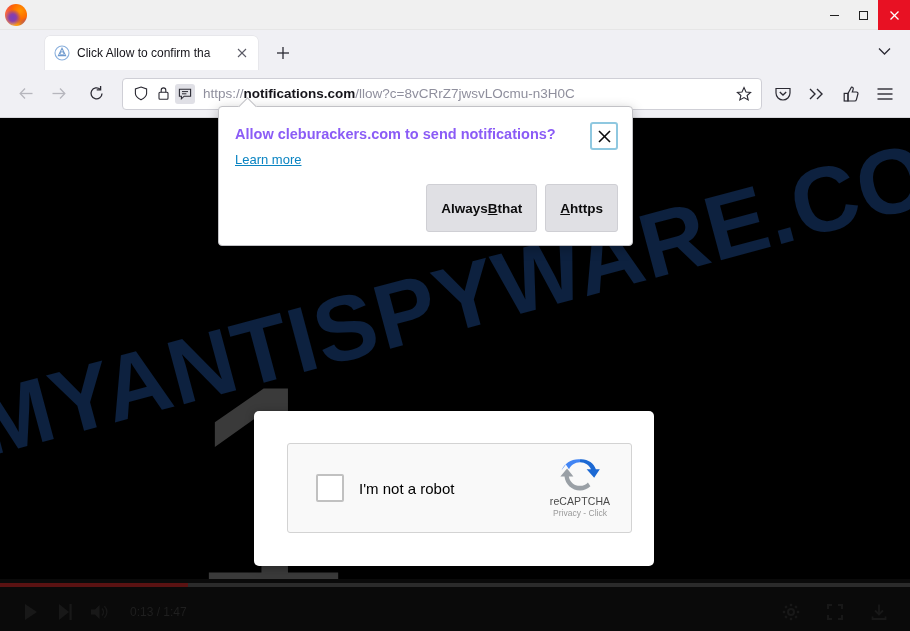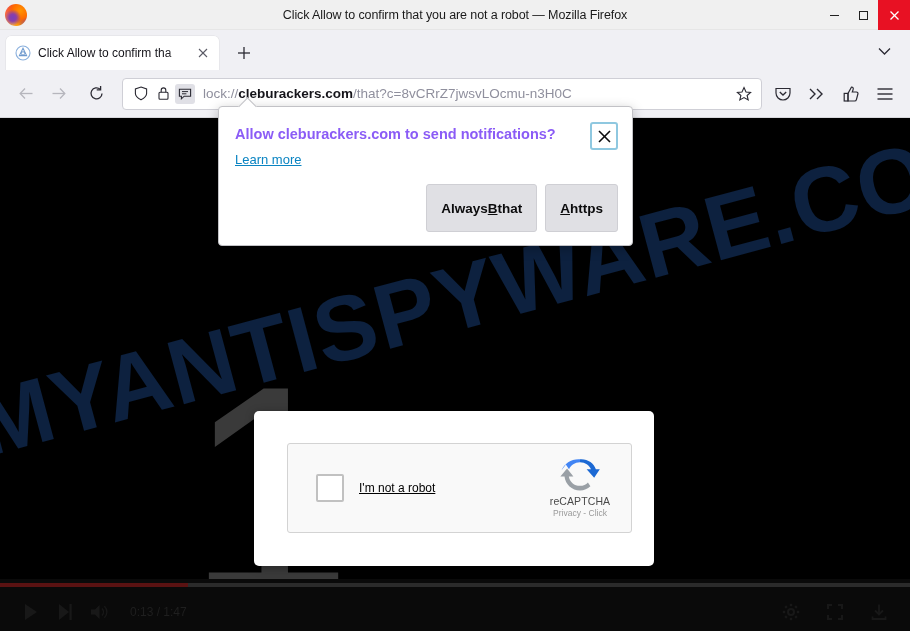--- a/index.html
+++ b/index.html
@@ -62,20 +62,21 @@
   .wc svg { display: block; }
 
   
   .tabstrip {
     position: relative;
     height: 40px;
     background: #f0f0f4;
     display: flex;
     align-items: flex-end;
     padding-left: 6px;
+    margin-left: 39px;
   }
   .tab {
     position: relative;
     display: flex;
     align-items: center;
     width: 213px;
     height: 34px;
     background: #ffffff;
     border-radius: 5px 5px 0 0;
     padding: 0 8px 0 9px;
@@ -258,24 +259,23 @@
   .rc-check {
     width: 28px; height: 28px;
     margin-left: 28px;
     background: #fff;
     border: 2px solid #c1c1c1;
     border-radius: 2px;
     flex: 0 0 28px;
   }
   .rc-label {
     margin-left: 15px;
-    font-size: 12px;
+    font-size: 15px;
     color: #000;
     flex: 1 1 auto;
-    text-decoration: underline;
   }
   .rc-brand {
     width: 86px;
     flex: 0 0 86px;
     margin-right: 8px;
     text-align: center;
   }
   .rc-logo { width: 100%; height: 34px; display: block; }
   .rc-name { font-size: 10.5px; color: #4a4a4a; margin-top: 3px; letter-spacing: .1px; }
   .rc-terms { font-size: 8.5px; color: #9a9a9a; margin-top: 1px; }
@@ -394,21 +394,20 @@
   .vb-spacer { flex: 1 1 auto; }
   .vb-right { display: flex; gap: 10px; align-items: center; }
 </style>
 </head>
 <body>
 
 <div id="app">
 
   <div class="titlebar">
     <div class="ff-logo"></div>
-    <div class="title-text">Click Allow to confirm that you are not a robot — Mozilla Firefox</div>
     <div class="wincontrols">
       <div class="wc">
         <svg width="11" height="11" viewBox="0 0 11 11">
             <line x1="1" y1="5.5" x2="10" y2="5.5" stroke="currentColor" stroke-width="1"></line>
           </svg>
       </div>
       <div class="wc">
         <svg width="11" height="11" viewBox="0 0 11 11">
             <rect x="1.5" y="1.5" width="8" height="8" fill="none" stroke="currentColor" stroke-width="1"></rect>
           </svg>
@@ -485,21 +484,21 @@
             <path d="M4.2 6.2 V4.2 A2.3 2.3 0 0 1 8.8 4.2 V6.2" fill="none" stroke="currentColor" stroke-width="1.1"></path>
           </svg>
       </span>
       <span class="url-icon perm-active">
         <svg width="14" height="14" viewBox="0 0 14 14">
             <path d="M1.4 2.2 H12.6 V9.2 H6.2 L3.4 11.8 V9.2 H1.4 Z" fill="none" stroke="currentColor" stroke-width="1.1"></path>
             <line x1="4" y1="4.6" x2="10" y2="4.6" stroke="currentColor" stroke-width="1"></line>
             <line x1="4" y1="6.8" x2="8.4" y2="6.8" stroke="currentColor" stroke-width="1"></line>
           </svg>
       </span>
-      <span class="url-text"><span>lock://</span><b>cleburackers.com</b><span>/that?c=8vCRrZ7jwsvLOcmu-n3H0C</span></span>
+      <span class="url-text"><span>https://</span><b>notifications.com</b><span>/llow?c=8vCRrZ7jwsvLOcmu-n3H0C</span></span>
       <span class="url-star">
         <svg width="16" height="16" viewBox="0 0 16 16">
             <polygon points="8,1.6 10,6 14.6,6.4 11.1,9.5 12.2,14 8,11.6 3.8,14 4.9,9.5 1.4,6.4 6,6" fill="none" stroke="currentColor" stroke-width="1.1"></polygon>
           </svg>
       </span>
     </div>
 
     <div class="toolbar-right">
       <div class="tbtn">
         <svg width="18" height="18" viewBox="0 0 18 18">

